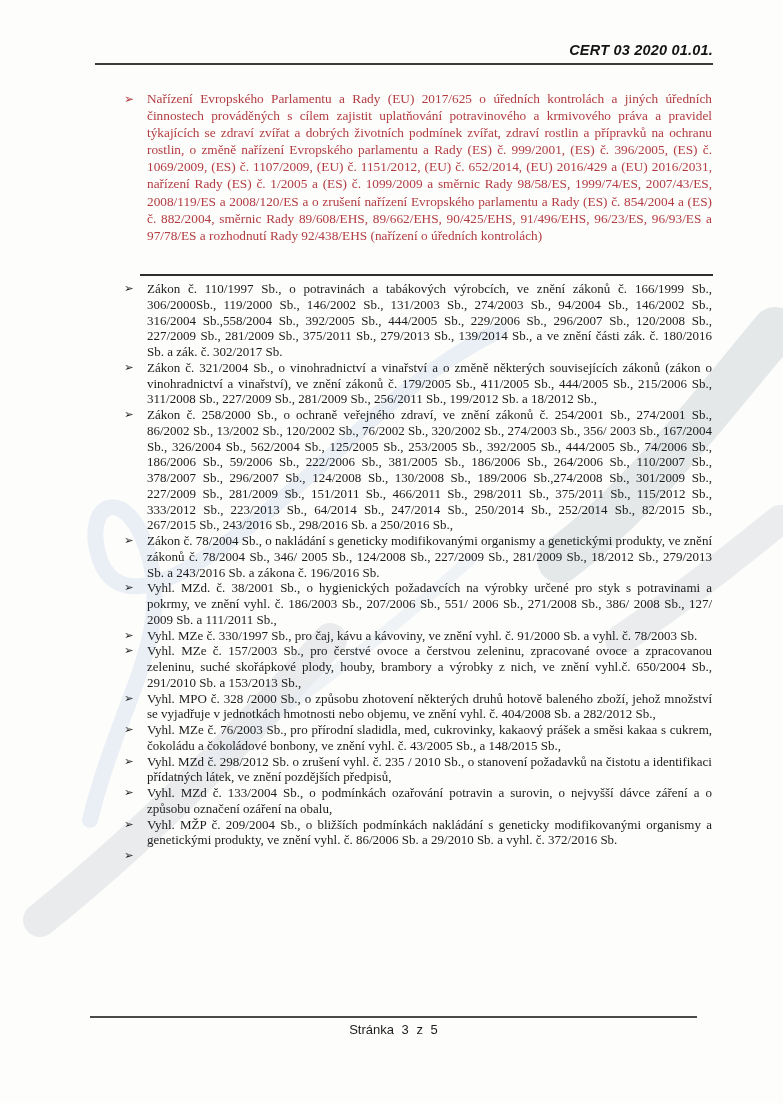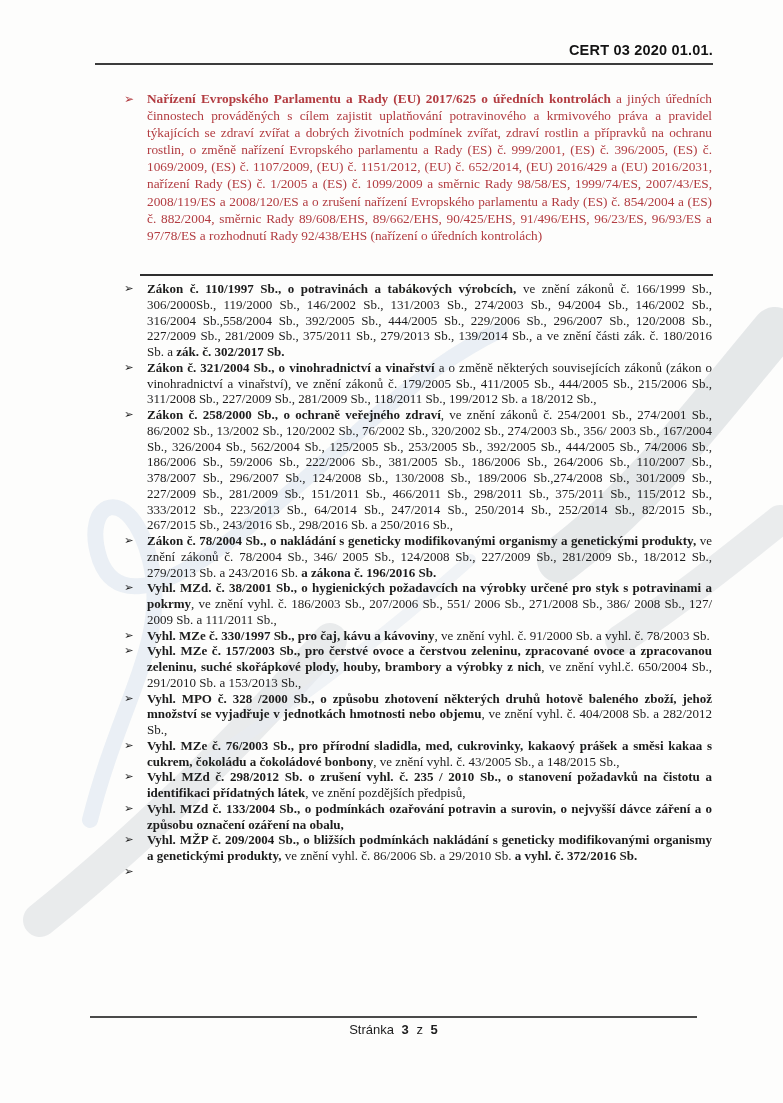--- a/index.html
+++ b/index.html
@@ -11,42 +11,42 @@
     font-family:"Liberation Serif", serif;
     color:#1f1f1f;
   }
   .content{position:relative;z-index:1;}
   
   .watermark{position:absolute;left:0;top:0;z-index:0;pointer-events:none;}
 
   .header-code{
     position:absolute;top:42px;right:70px;
     font-family:"Liberation Sans", sans-serif;
-    font-weight:bold;font-size:14.5px;color:#141414;
+    font-style:italic;font-weight:bold;font-size:14.5px;color:#141414;
     letter-spacing:.2px;
   }
   .header-rule{position:absolute;top:63px;left:95px;width:618px;height:2px;background:#3c3c3c;}
 
   .eu{
     position:absolute;top:90px;left:147px;width:565px;
     text-align:justify;
     font-size:13.3px;line-height:17.1px;
     color:var(--red,#b23c41);
   }
   .eu .bullet{position:absolute;left:-23px;top:1px;font-size:12px;}
 
   .section-rule{position:absolute;top:274px;left:140px;width:573px;height:2px;background:#2e2e2e;}
 
   .list{
     position:absolute;top:281px;left:147px;width:565px;
     font-size:13px;line-height:15.75px;color:#1c1c1c;
   }
   .item{position:relative;text-align:justify;}
   .item .bullet{position:absolute;left:-23px;top:0;font-size:11.5px;}
-  .b{font-weight:bold;}
+  .b{font-weight:normal;}
 
   .footer-rule{position:absolute;top:1016px;left:90px;width:607px;height:2px;background:#4a4a4a;}
   .footer-text{
     position:absolute;top:1022px;left:90px;width:607px;text-align:center;
     font-family:"Liberation Sans", sans-serif;font-size:13px;color:#1d1d1d;
   }
   .footer-text span{margin:8px 2px;}
 </style>
 </head>
 <body>
@@ -69,21 +69,21 @@
     <div class="header-rule"></div>
 
     <div class="eu">
       <span class="bullet">➢</span><span id="eu-text"><span class="b">Nařízení Evropského Parlamentu a Rady (EU) 2017/625 o úředních kontrolách</span><span> a jiných úředních činnostech prováděných s cílem zajistit uplatňování potravinového a krmivového práva a pravidel týkajících se zdraví zvířat a dobrých životních podmínek zvířat, zdraví rostlin a přípravků na ochranu rostlin, o změně nařízení Evropského parlamentu a Rady (ES) č. 999/2001, (ES) č. 396/2005, (ES) č. 1069/2009, (ES) č. 1107/2009, (EU) č. 1151/2012, (EU) č. 652/2014, (EU) 2016/429 a (EU) 2016/2031, nařízení Rady (ES) č. 1/2005 a (ES) č. 1099/2009 a směrnic Rady 98/58/ES, 1999/74/ES, 2007/43/ES, 2008/119/ES a 2008/120/ES a o zrušení nařízení Evropského parlamentu a Rady (ES) č. 854/2004 a (ES) č. 882/2004, směrnic Rady 89/608/EHS, 89/662/EHS, 90/425/EHS, 91/496/EHS, 96/23/ES, 96/93/ES a 97/78/ES a rozhodnutí Rady 92/438/EHS (nařízení o úředních kontrolách)</span></span>
     </div>
 
     <div class="section-rule"></div>
 
     <div class="list" id="reg-list">
         <div class="item"><span class="bullet">➢</span><span><span class="b">Zákon č. 110/1997 Sb., o potravinách a tabákových výrobcích,</span><span> ve znění zákonů č. 166/1999 Sb., 306/2000Sb., 119/2000 Sb., 146/2002 Sb., 131/2003 Sb., 274/2003 Sb., 94/2004 Sb., 146/2002 Sb., 316/2004 Sb.,558/2004 Sb., 392/2005 Sb., 444/2005 Sb., 229/2006 Sb., 296/2007 Sb., 120/2008 Sb., 227/2009 Sb., 281/2009 Sb., 375/2011 Sb., 279/2013 Sb., 139/2014 Sb., a ve znění části zák. č. 180/2016 Sb. a </span><span class="b">zák. č. 302/2017 Sb.</span></span></div>
-        <div class="item"><span class="bullet">➢</span><span><span class="b">Zákon č. 321/2004 Sb., o vinohradnictví a vinařství</span><span> a o změně některých souvisejících zákonů (zákon o vinohradnictví a vinařství), ve znění zákonů č. 179/2005 Sb., 411/2005 Sb., 444/2005 Sb., 215/2006 Sb., 311/2008 Sb., 227/2009 Sb., 281/2009 Sb., 118/2011 Sb., 199/2012 Sb. a 18/2012 Sb.,</span></span></div>
+        <div class="item"><span class="bullet">➢</span><span><span class="b">Zákon č. 321/2004 Sb., o vinohradnictví a vinařství</span><span> a o změně některých souvisejících zákonů (zákon o vinohradnictví a vinařství), ve znění zákonů č. 179/2005 Sb., 411/2005 Sb., 444/2005 Sb., 215/2006 Sb., 311/2008 Sb., 227/2009 Sb., 281/2009 Sb., 256/2011 Sb., 199/2012 Sb. a 18/2012 Sb.,</span></span></div>
         <div class="item"><span class="bullet">➢</span><span><span class="b">Zákon č. 258/2000 Sb., o ochraně veřejného zdraví</span><span>, ve znění zákonů č. 254/2001 Sb., 274/2001 Sb., 86/2002 Sb., 13/2002 Sb., 120/2002 Sb., 76/2002 Sb., 320/2002 Sb., 274/2003 Sb., 356/ 2003 Sb., 167/2004 Sb., 326/2004 Sb., 562/2004 Sb., 125/2005 Sb., 253/2005 Sb., 392/2005 Sb., 444/2005 Sb., 74/2006 Sb., 186/2006 Sb., 59/2006 Sb., 222/2006 Sb., 381/2005 Sb., 186/2006 Sb., 264/2006 Sb., 110/2007 Sb., 378/2007 Sb., 296/2007 Sb., 124/2008 Sb., 130/2008 Sb., 189/2006 Sb.,274/2008 Sb., 301/2009 Sb., 227/2009 Sb., 281/2009 Sb., 151/2011 Sb., 466/2011 Sb., 298/2011 Sb., 375/2011 Sb., 115/2012 Sb., 333/2012 Sb., 223/2013 Sb., 64/2014 Sb., 247/2014 Sb., 250/2014 Sb., 252/2014 Sb., 82/2015 Sb., 267/2015 Sb., 243/2016 Sb., 298/2016 Sb. a 250/2016 Sb.,</span></span></div>
         <div class="item"><span class="bullet">➢</span><span><span class="b">Zákon č. 78/2004 Sb., o nakládání s geneticky modifikovanými organismy a genetickými produkty,</span><span> ve znění zákonů č. 78/2004 Sb., 346/ 2005 Sb., 124/2008 Sb., 227/2009 Sb., 281/2009 Sb., 18/2012 Sb., 279/2013 Sb. a 243/2016 Sb.</span><span class="b"> a zákona č. 196/2016 Sb.</span></span></div>
         <div class="item"><span class="bullet">➢</span><span><span class="b">Vyhl. MZd. č. 38/2001 Sb., o hygienických požadavcích na výrobky určené pro styk s potravinami a pokrmy</span><span>, ve znění vyhl. č. 186/2003 Sb., 207/2006 Sb., 551/ 2006 Sb., 271/2008 Sb., 386/ 2008 Sb., 127/ 2009 Sb. a 111/2011 Sb.,</span></span></div>
         <div class="item"><span class="bullet">➢</span><span><span class="b">Vyhl. MZe č. 330/1997 Sb., pro čaj, kávu a kávoviny</span><span>, ve znění vyhl. č. 91/2000 Sb. a vyhl. č. 78/2003 Sb.</span></span></div>
         <div class="item"><span class="bullet">➢</span><span><span class="b">Vyhl. MZe č. 157/2003 Sb., pro čerstvé ovoce a čerstvou zeleninu, zpracované ovoce a zpracovanou zeleninu, suché skořápkové plody, houby, brambory a výrobky z nich</span><span>, ve znění vyhl.č. 650/2004 Sb., 291/2010 Sb. a 153/2013 Sb.,</span></span></div>
         <div class="item"><span class="bullet">➢</span><span><span class="b">Vyhl. MPO č. 328 /2000 Sb., o způsobu zhotovení některých druhů hotově baleného zboží, jehož množství se vyjadřuje v jednotkách hmotnosti nebo objemu</span><span>, ve znění vyhl. č. 404/2008 Sb. a 282/2012 Sb.,</span></span></div>
         <div class="item"><span class="bullet">➢</span><span><span class="b">Vyhl. MZe č. 76/2003 Sb., pro přírodní sladidla, med, cukrovinky, kakaový prášek a směsi kakaa s cukrem, čokoládu a čokoládové bonbony</span><span>, ve znění vyhl. č. 43/2005 Sb., a 148/2015 Sb.,</span></span></div>
         <div class="item"><span class="bullet">➢</span><span><span class="b">Vyhl. MZd č. 298/2012 Sb. o zrušení vyhl. č. 235 / 2010 Sb., o stanovení požadavků na čistotu a identifikaci přídatných látek</span><span>, ve znění pozdějších předpisů,</span></span></div>
         <div class="item"><span class="bullet">➢</span><span><span class="b">Vyhl. MZd č. 133/2004 Sb., o podmínkách ozařování potravin a surovin, o nejvyšší dávce záření a o způsobu označení ozáření na obalu,</span></span></div>
         <div class="item"><span class="bullet">➢</span><span><span class="b">Vyhl. MŽP č. 209/2004 Sb., o bližších podmínkách nakládání s geneticky modifikovanými organismy a genetickými produkty,</span><span> ve znění vyhl. č. 86/2006 Sb. a 29/2010 Sb.</span><span class="b"> a vyhl. č. 372/2016 Sb.</span></span></div>

